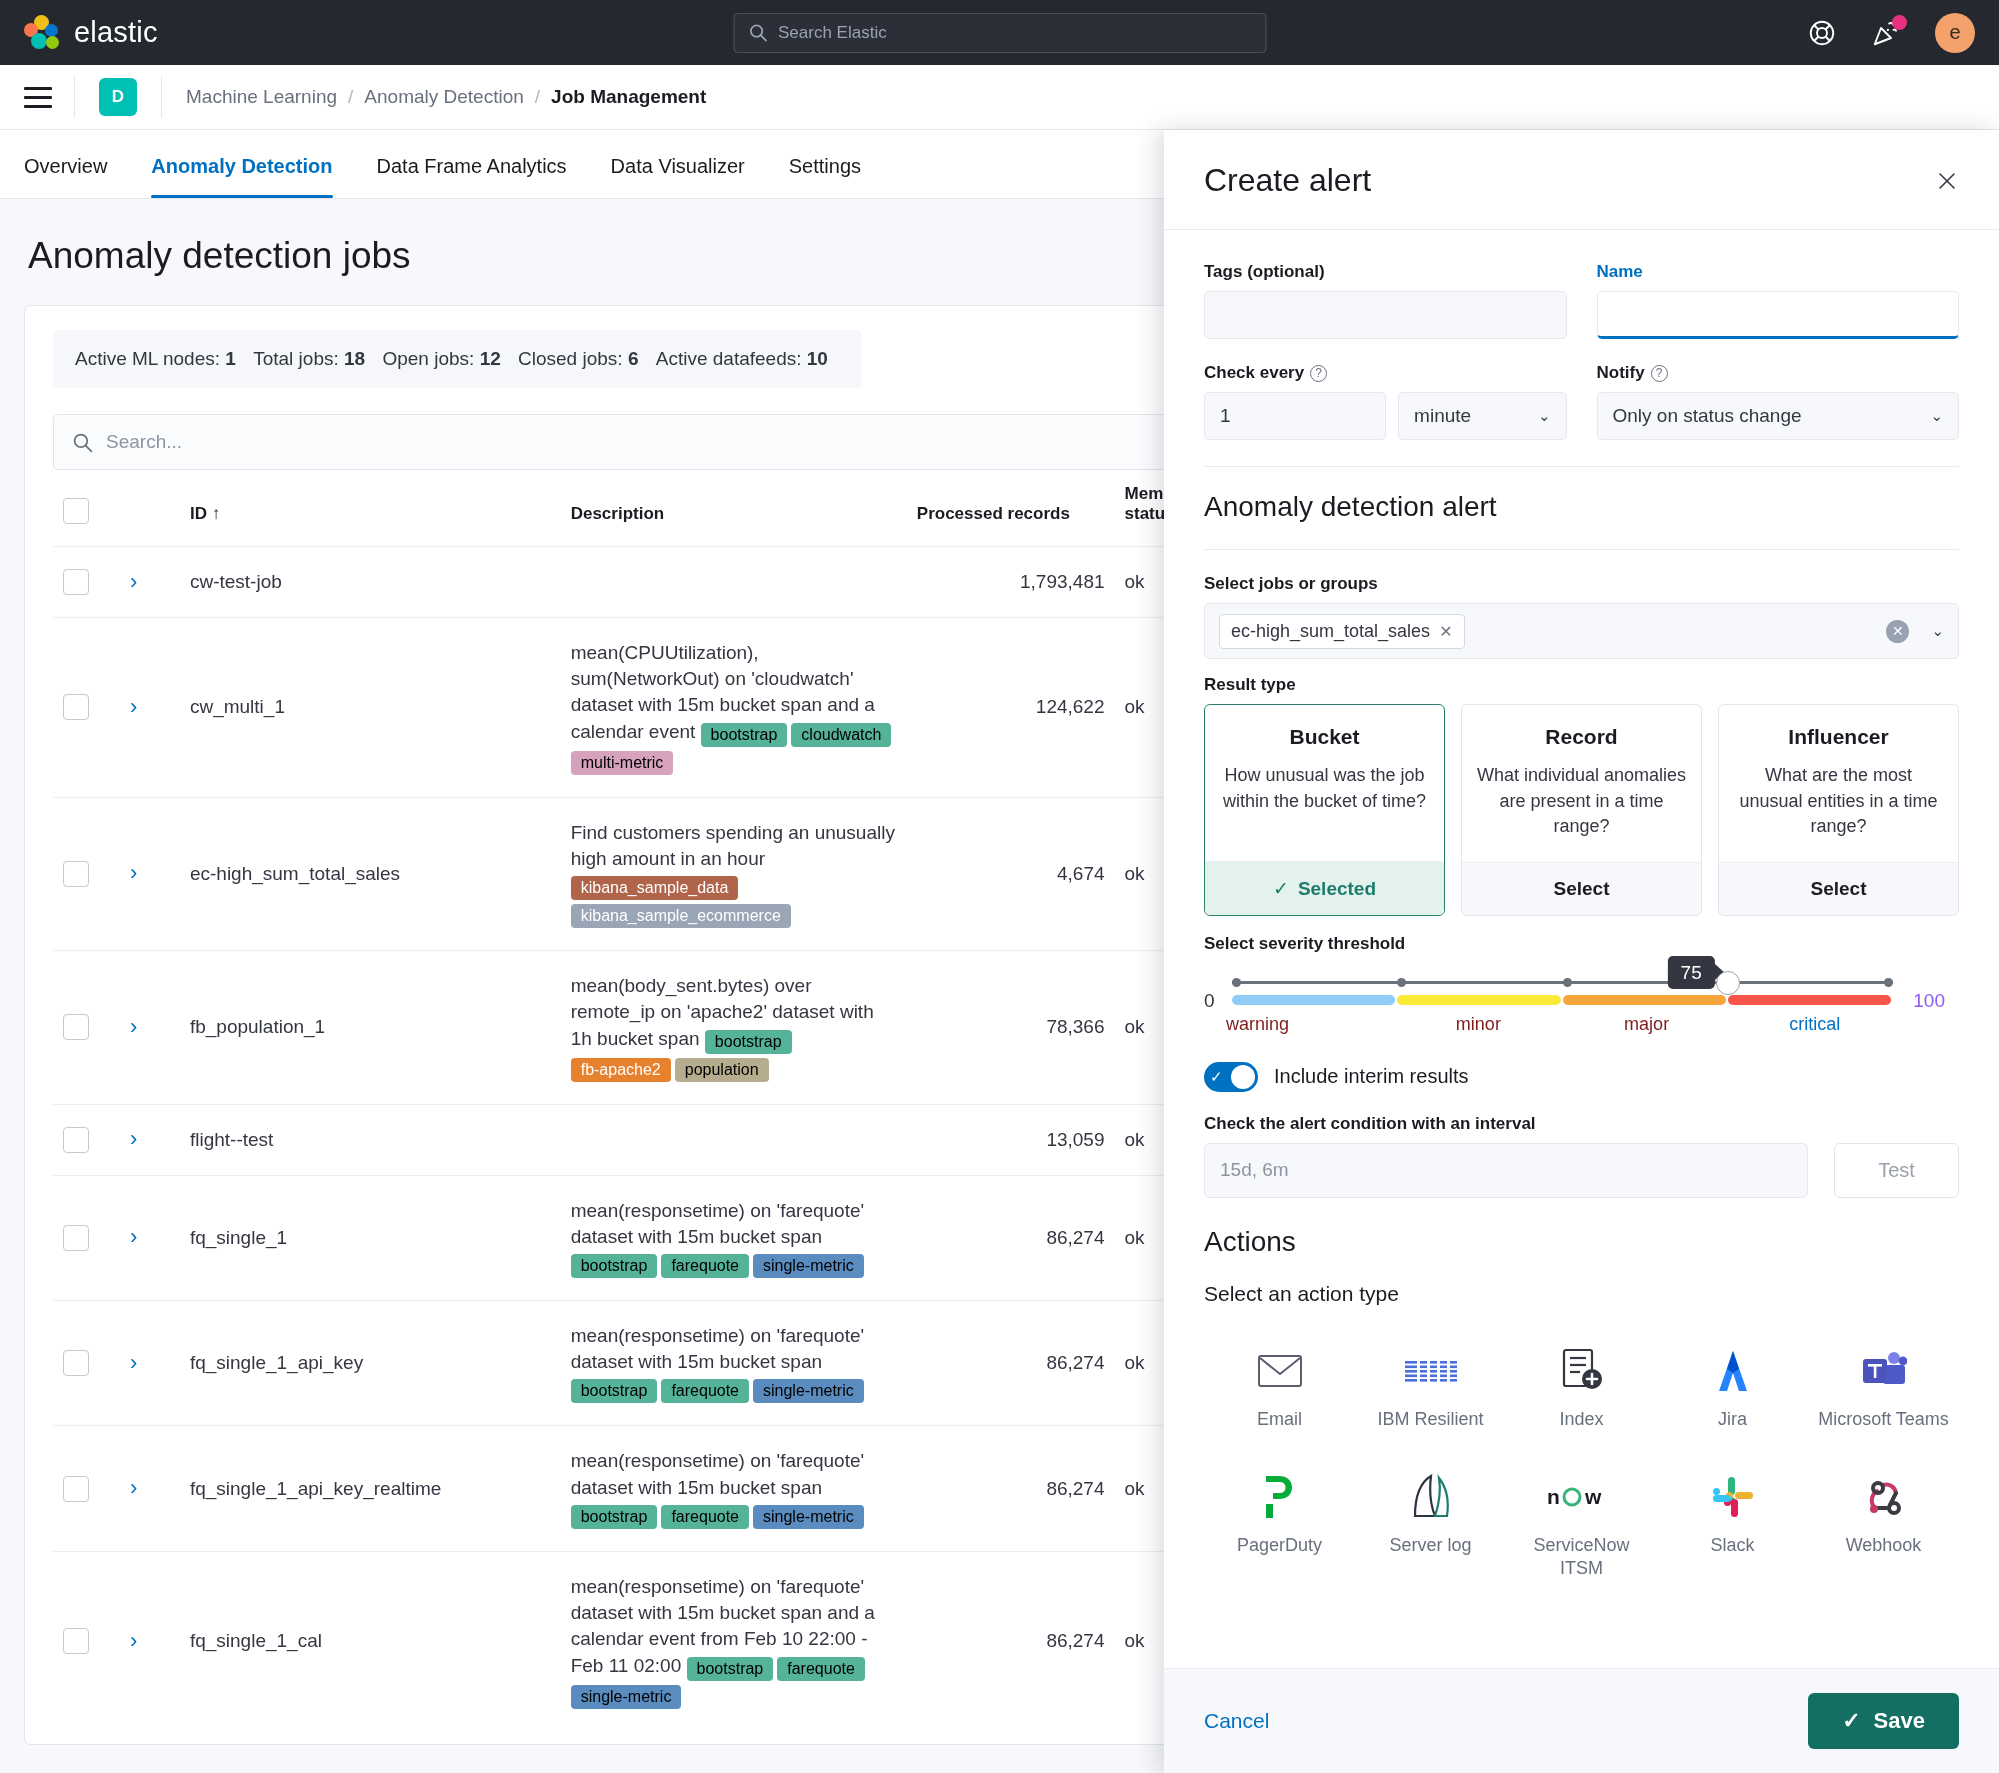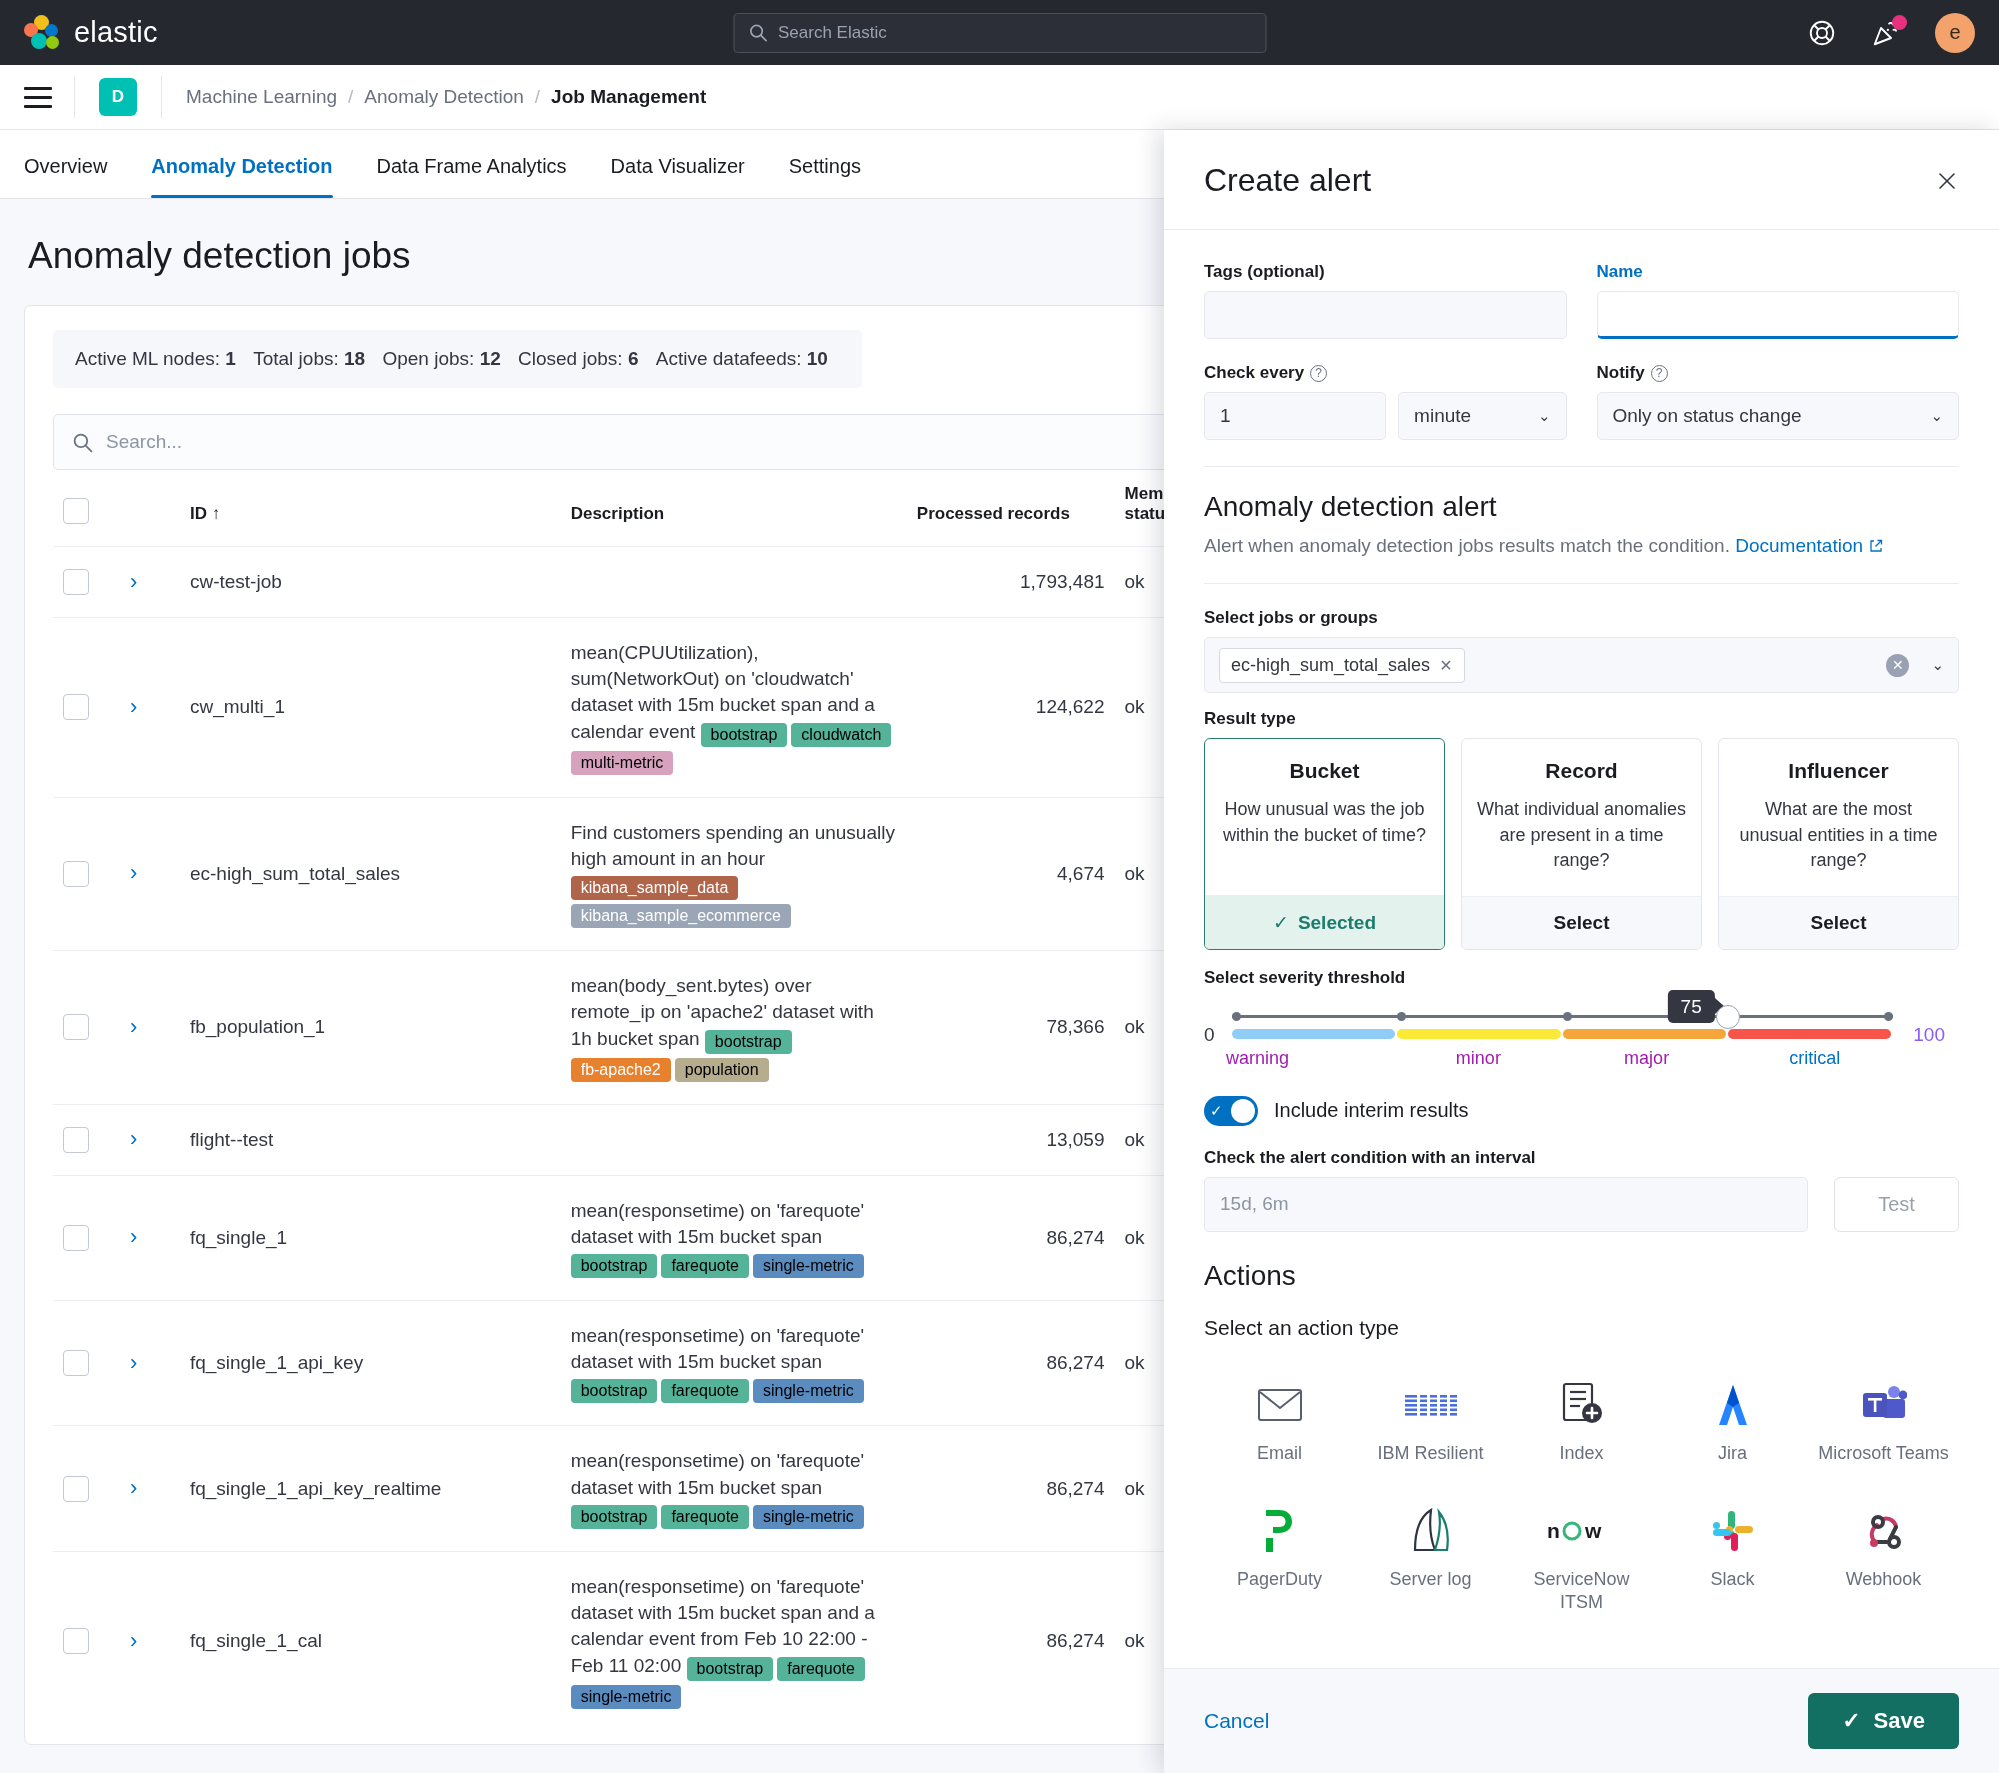--- a/index.html
+++ b/index.html
@@ -216,21 +216,21 @@
   .sev-wrap { position: relative; height: 86px; margin-top: 14px; }
   .sev-track {
     position: absolute; left: 28px; right: 66px; top: 13px; height: 3px; background: #6a717d;
   }
   .sev-tick { position: absolute; top: -3px; width: 9px; height: 9px; border-radius: 50%; background: #6a717d; }
   .sev-bands { position: absolute; left: 28px; right: 66px; top: 27px; height: 10px; display: flex; }
   .band { height: 10px; border-radius: 5px; margin-right: 2px; }
   .sev-min { position: absolute; left: 0; top: 22px; font-size: 19px; color: #343741; }
   .sev-max { position: absolute; right: 14px; top: 22px; font-size: 19px; color: #8b5cf6; }
   .sev-labels { position: absolute; left: 22px; right: 60px; top: 46px; height: 24px; }
-  .sev-lab { position: absolute; font-size: 18px; color: #a21caf; transform: translateX(-50%); white-space: nowrap; }
+  .sev-lab { position: absolute; font-size: 18px; color: #7f1d1d; transform: translateX(-50%); white-space: nowrap; }
   .sev-lab.on { color: #0071c2; }
   .sev-thumb {
     position: absolute; top: 3px; width: 24px; height: 24px; border-radius: 50%;
     background: #fff; border: 1.5px solid #9aa1ad; transform: translateX(-50%);
   }
   .sev-bubble {
     position: absolute; top: -12px; transform: translateX(-100%);
     background: #343741; color: #fff; font-size: 19px; border-radius: 5px;
     padding: 7px 13px; line-height: 1;
   }
@@ -567,31 +567,20 @@
           <div class="inp">
             <span>Only on status change</span>
             <span class="chev-dn">⌄</span>
           </div>
         </div>
       </div>
 
       <div class="hr"></div>
 
       <div class="sec-title">Anomaly detection alert</div>
-      <div class="sec-sub">
-        <span>Alert when anomaly detection jobs results match the condition.</span>
-        <a href="#">Documentation</a>
-        <span>
-          <svg style="display:inline-block;vertical-align:-2px" width="16" height="16" viewBox="0 0 16 16" fill="none" stroke="#0071c2" stroke-width="1.3">
-            <path d="M6 3H3v10h10V10"></path>
-              <path d="M9.5 2.5H13.5V6.5"></path>
-              <line x1="13.5" y1="2.5" x2="7.5" y2="8.5"></line>
-          </svg>
-        </span>
-      </div>
 
       <div class="hr"></div>
 
       <div class="flabel">Select jobs or groups</div>
       <div class="combo">
         <span class="pill">
           <span>ec-high_sum_total_sales</span>
           <span class="x">✕</span>
         </span>
         <span class="clear-btn">✕</span>

